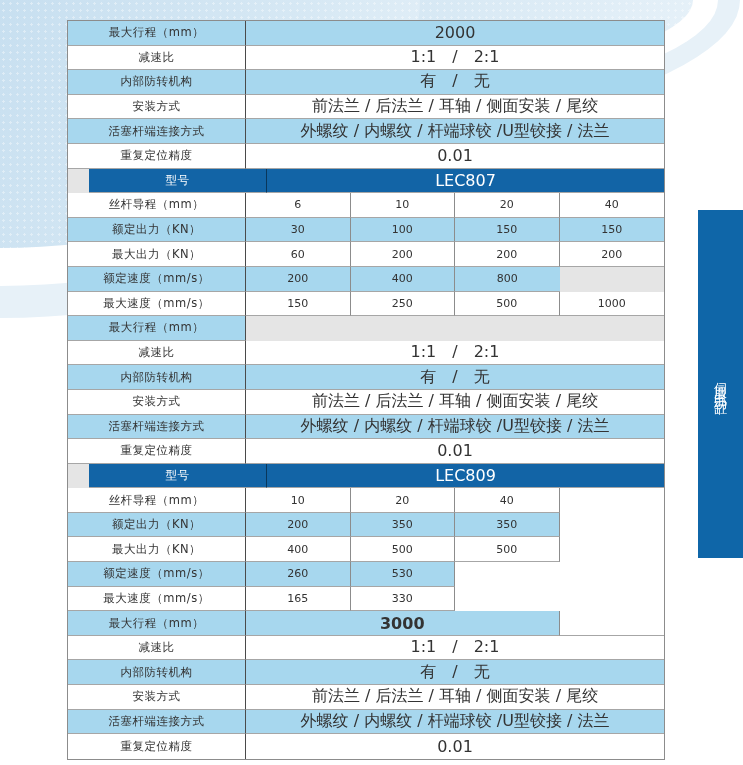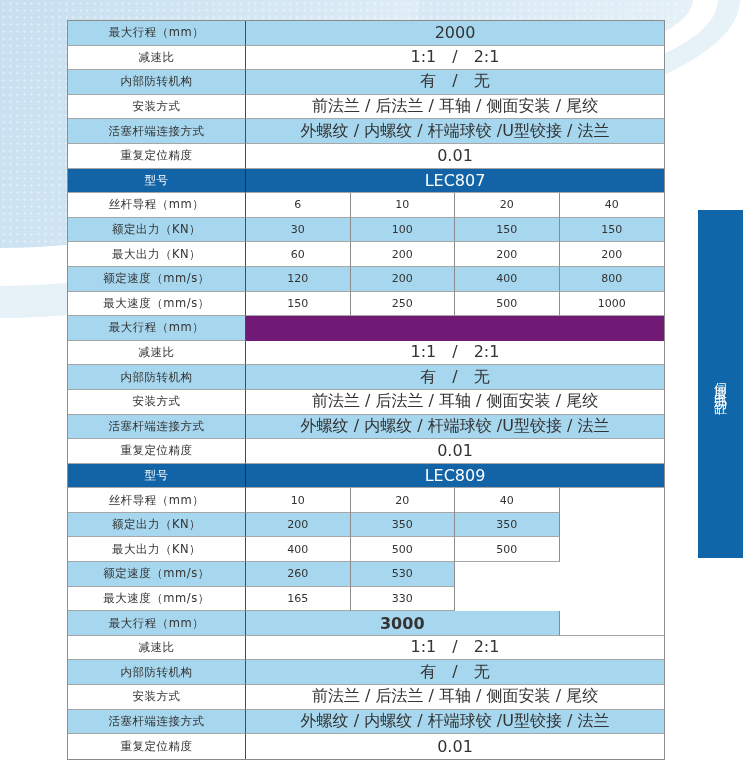--- a/index.html
+++ b/index.html
@@ -19,38 +19,38 @@
     background:
       radial-gradient(rgba(255,255,255,.38) 1px, rgba(255,255,255,0) 1.4px) 0 0/7px 7px,
       linear-gradient(118deg,#c7dff0 0%,#d6e8f4 55%,#e8f2f9 100%);
   }
   .sw-blue-a{width:693px;height:112px;}
   .sw-blue-b{width:420px;height:248px;}
   
   .spec-table{
     position:absolute;left:67px;top:20px;width:598px;
     box-sizing:border-box;border:1px solid #8c8c8c;
-    background:#701a75;
+    background:#e5e5e5;
   }
   .t-row{display:flex;height:24.6px;}
   .t-row > div{
     box-sizing:border-box;display:flex;align-items:center;justify-content:center;
     border-bottom:1px solid #a6a6a6;color:#333;overflow:hidden;white-space:nowrap;
   }
   .t-label{width:178px;font-size:11.5px;letter-spacing:.5px;border-right:1px solid #4a4a4a;}
   .t-value{flex:1;font-size:16px;}
   .t-span3{flex:0 0 313.5px;border-right:1px solid #8c8c8c;font-weight:bold;}
   .t-data{width:104.5px;font-size:11px;border-right:1px solid #8c8c8c;}
   .t-data:last-child{border-right:none;}
   .t-empty{flex:1;background:#ffffff !important;border-bottom:none !important;}
   .t-empty.t-empty-last{border-bottom:1px solid #a6a6a6 !important;}
   .t-row.blue  > .t-label,.t-row.blue  > .t-value,.t-row.blue  > .t-span3,.t-row.blue  > .t-data{background:#a7d7ee;}
   .t-row.white > .t-label,.t-row.white > .t-value,.t-row.white > .t-span3,.t-row.white > .t-data{background:#ffffff;}
   .t-row.dark  > .t-label,.t-row.dark  > .t-value{background:#1264a6;color:#ffffff;}
-  .t-row.dark  > .t-label{border-right-color:rgba(0,0,0,.45);}
+  .t-row.dark  > .t-label{border-right-color:rgba(0,0,0,.45);margin-left:21px;}
   .t-row:last-child > div{border-bottom:none;}
   
   .side-tab{
     position:absolute;left:698px;top:210px;width:45px;height:348px;
     background:#0f66a8;display:flex;align-items:center;justify-content:center;
   }
   .side-tab-label{
     writing-mode:vertical-rl;text-orientation:upright;
     color:#ffffff;font-size:13px;letter-spacing:5px;line-height:1;
   }
@@ -112,21 +112,20 @@
     </div>
     <div class="t-row white">
       <div class="t-label">最大出力（KN）</div>
       <div class="t-data">60</div>
       <div class="t-data">200</div>
       <div class="t-data">200</div>
       <div class="t-data">200</div>
     </div>
     <div class="t-row blue">
       <div class="t-label">额定速度（mm/s）</div>
-      <div class="t-data">120</div>
       <div class="t-data">200</div>
       <div class="t-data">400</div>
       <div class="t-data">800</div>
     </div>
     <div class="t-row white">
       <div class="t-label">最大速度（mm/s）</div>
       <div class="t-data">150</div>
       <div class="t-data">250</div>
       <div class="t-data">500</div>
       <div class="t-data">1000</div>

